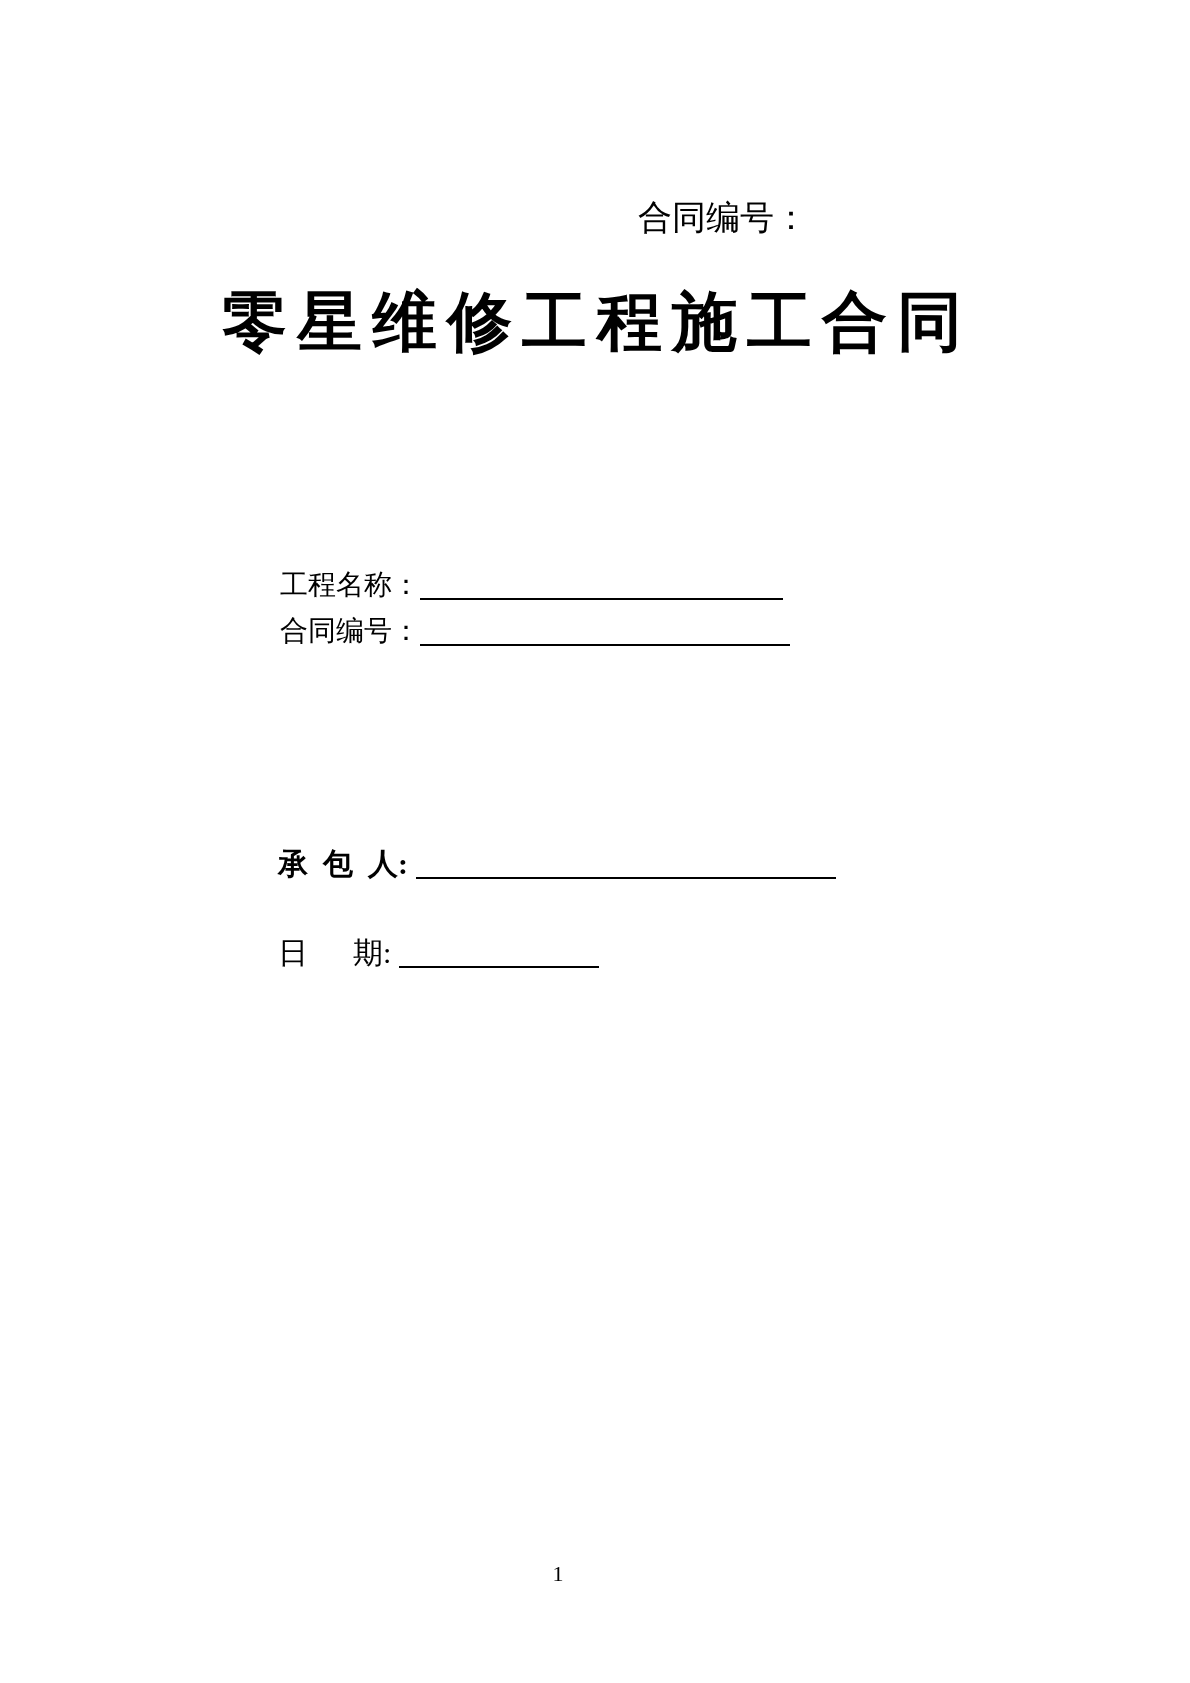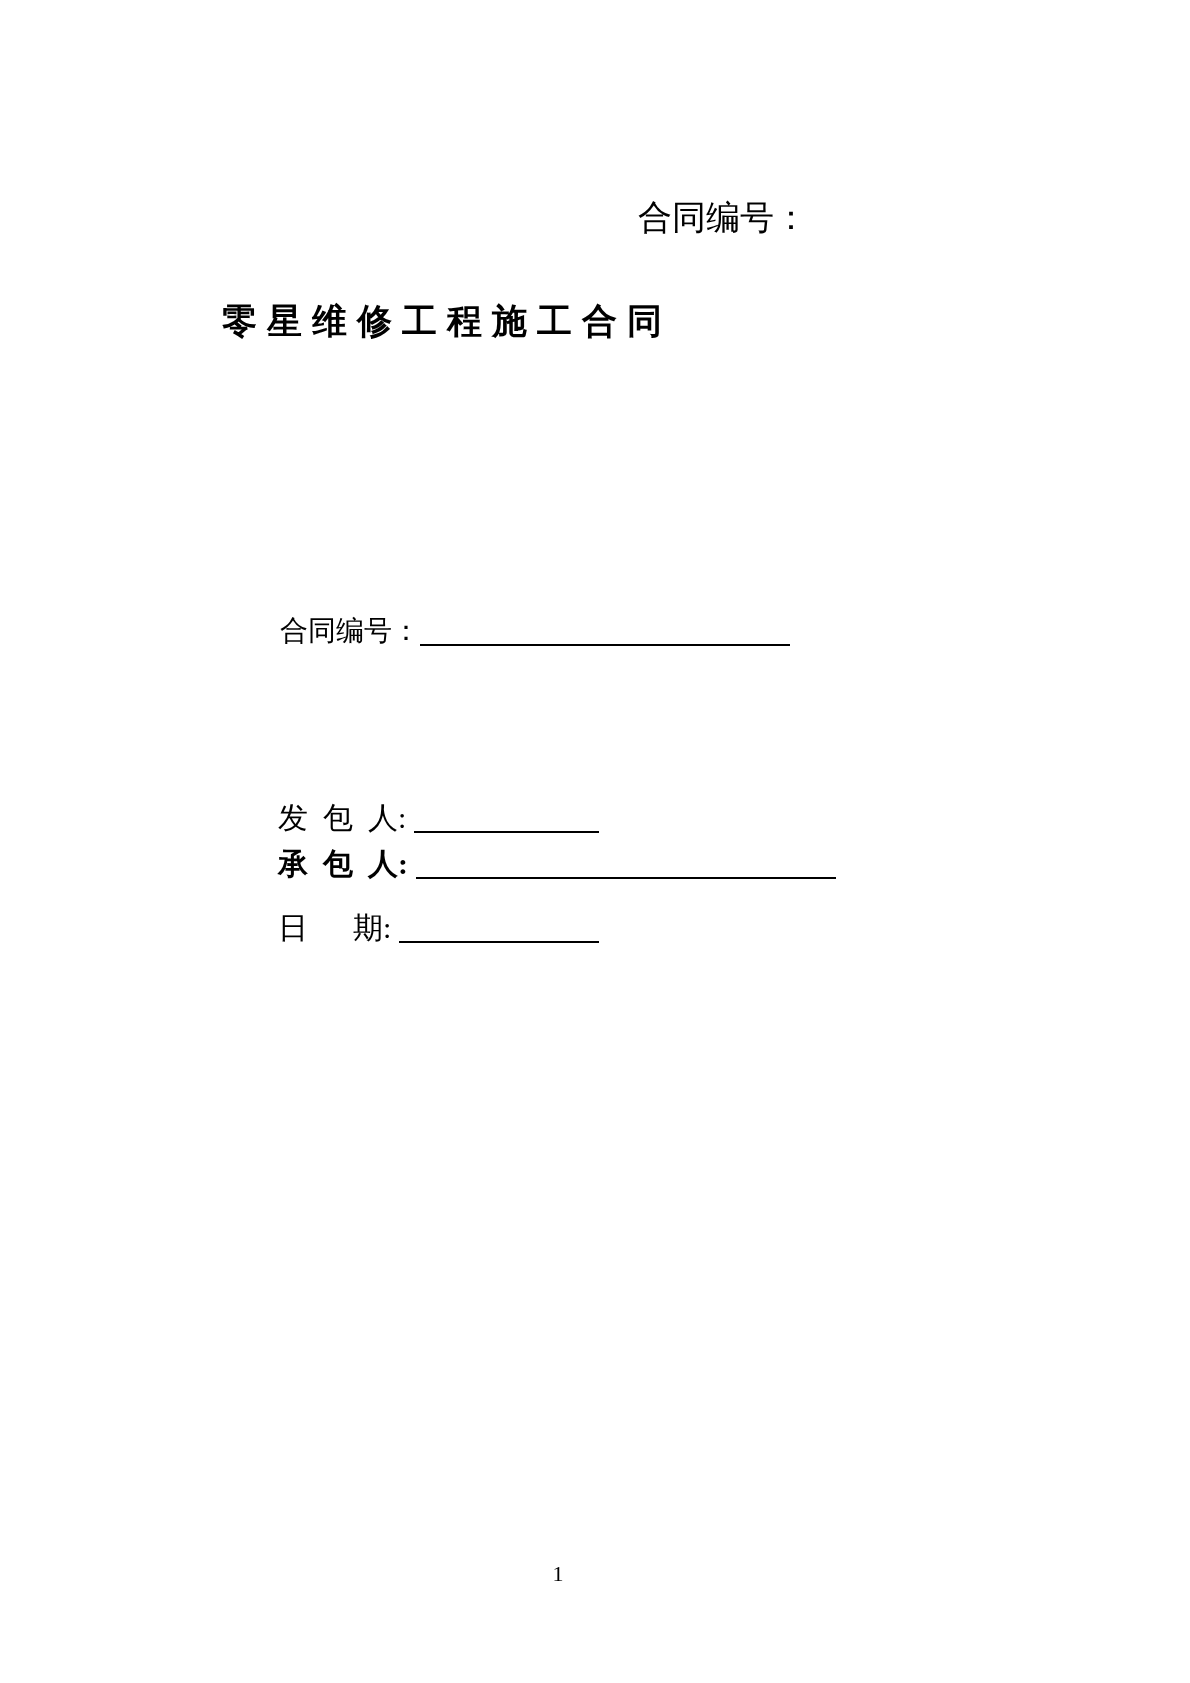--- a/index.html
+++ b/index.html
@@ -16,21 +16,21 @@
     background: #ffffff;
     overflow: hidden;
   }
   .contract-no {
     position: absolute; left: 638px; top: 199px;
     font-size: 34px; line-height: 38px;
     white-space: pre;
   }
   .doc-title {
     position: absolute; left: 222px; top: 294px;
-    font-size: 35px; line-height: 56px;
+    font-size: 65px; line-height: 56px;
     font-weight: 700;
     letter-spacing: 10px;
     white-space: nowrap;
   }
   .field-row {
     position: absolute; left: 280px;
     font-size: 28px; line-height: 30px;
     white-space: pre;
   }
   .party-row {
@@ -49,41 +49,41 @@
   .party-row .blank { height: 31px; }
   .w-fname { width: 363px; }
   .w-floc  { width: 370px; }
   .w-owner { width: 185px; }
   .w-contr { width: 420px; }
   .w-date  { width: 200px; }
   .row-fname { top: 570px; }
   .row-floc  { top: 616px; }
   .row-owner { top: 802px; }
   .row-contr { top: 848px; font-weight: bold; }
-  .row-date  { top: 912px; text-align: center; }
+  .row-date  { top: 937px; text-align: center; }
   .page-number {
     position: absolute; left: 0; top: 1562px;
     width: 1116px;
     text-align: center;
     font-size: 22px; line-height: 24px;
   }
 </style>
 </head>
 <body>
 
 <div class="page">
 
   <div class="contract-no">合同编号：</div>
 
   <h1 class="doc-title">零星维修工程施工合同</h1>
 
+  <div class="field-row row-fname"><span>工程名称：</span><span class="blank w-fname"></span></div>
 
   <div class="field-row row-floc"><span>合同编号：</span><span class="blank w-floc"></span></div>
 
-  <div class="party-row row-owner"><span>发  包  人: </span><span class="blank w-owner"></span></div>
 
   <div class="party-row row-contr"><span>承  包  人: </span><span class="blank w-contr"></span></div>
 
   <div class="party-row row-date"><span>日      期: </span><span class="blank w-date"></span></div>
 
   <div class="page-number">1</div>
 
 </div>
 
 </body></html>

